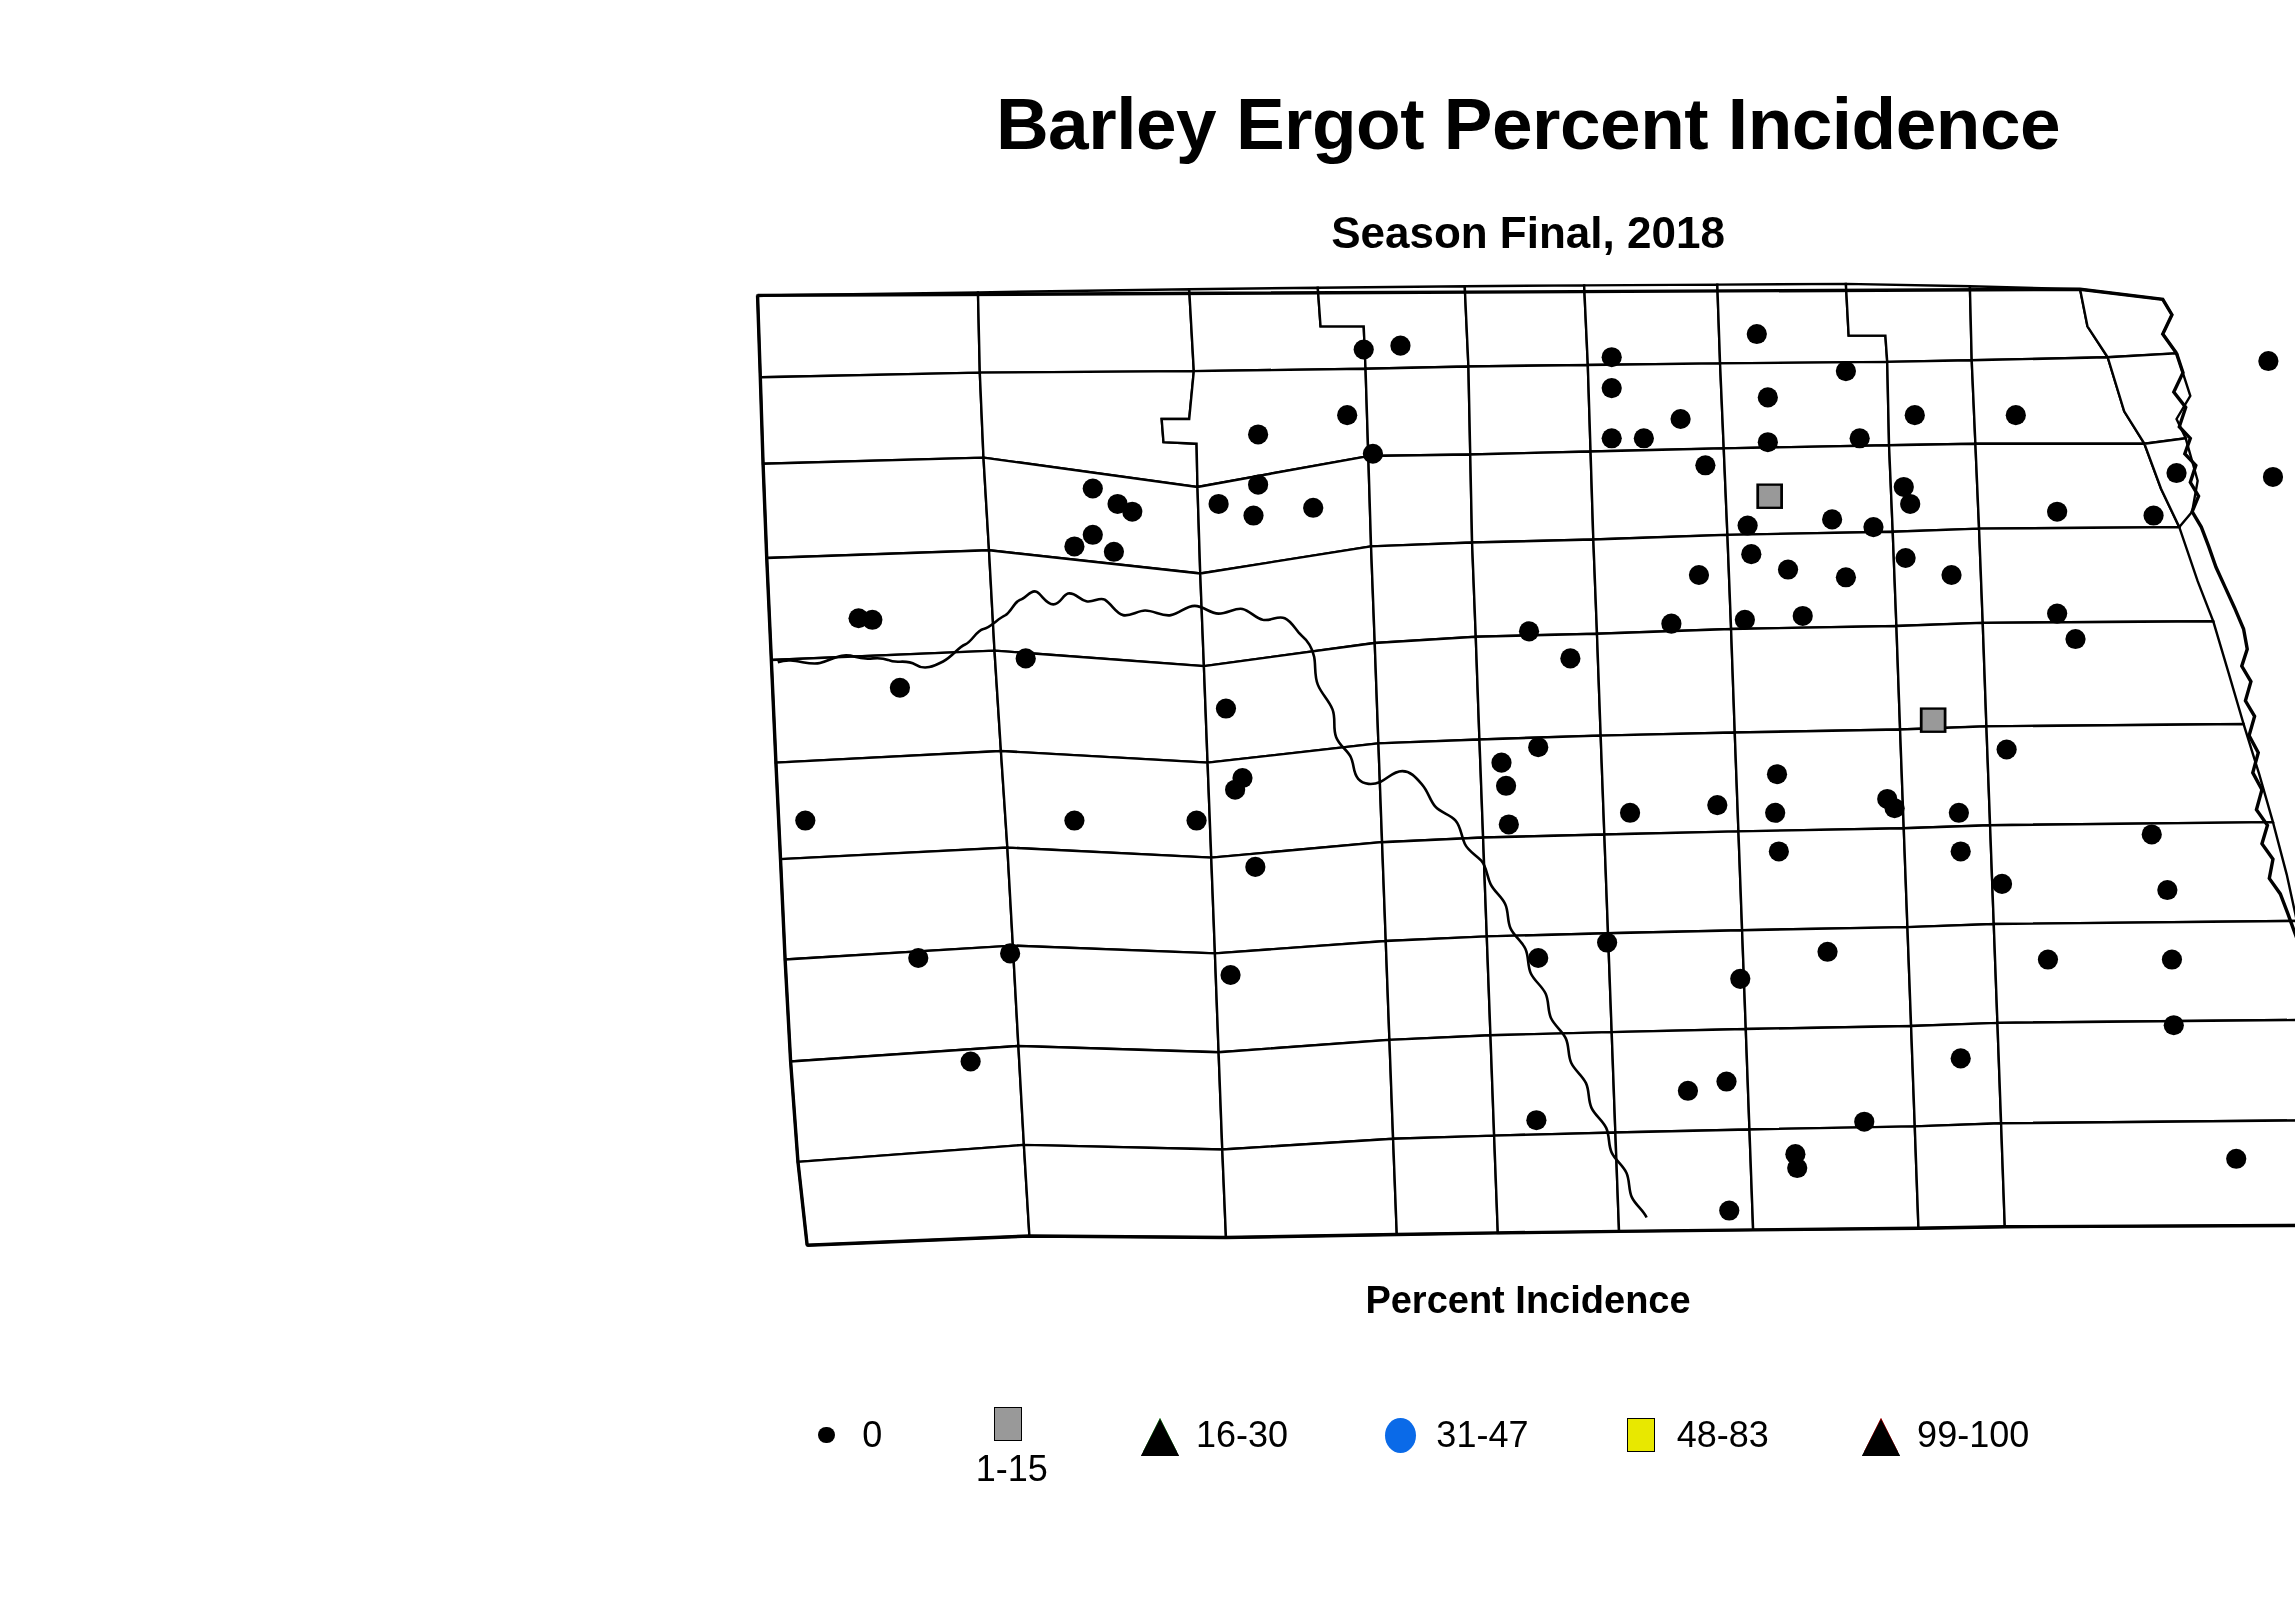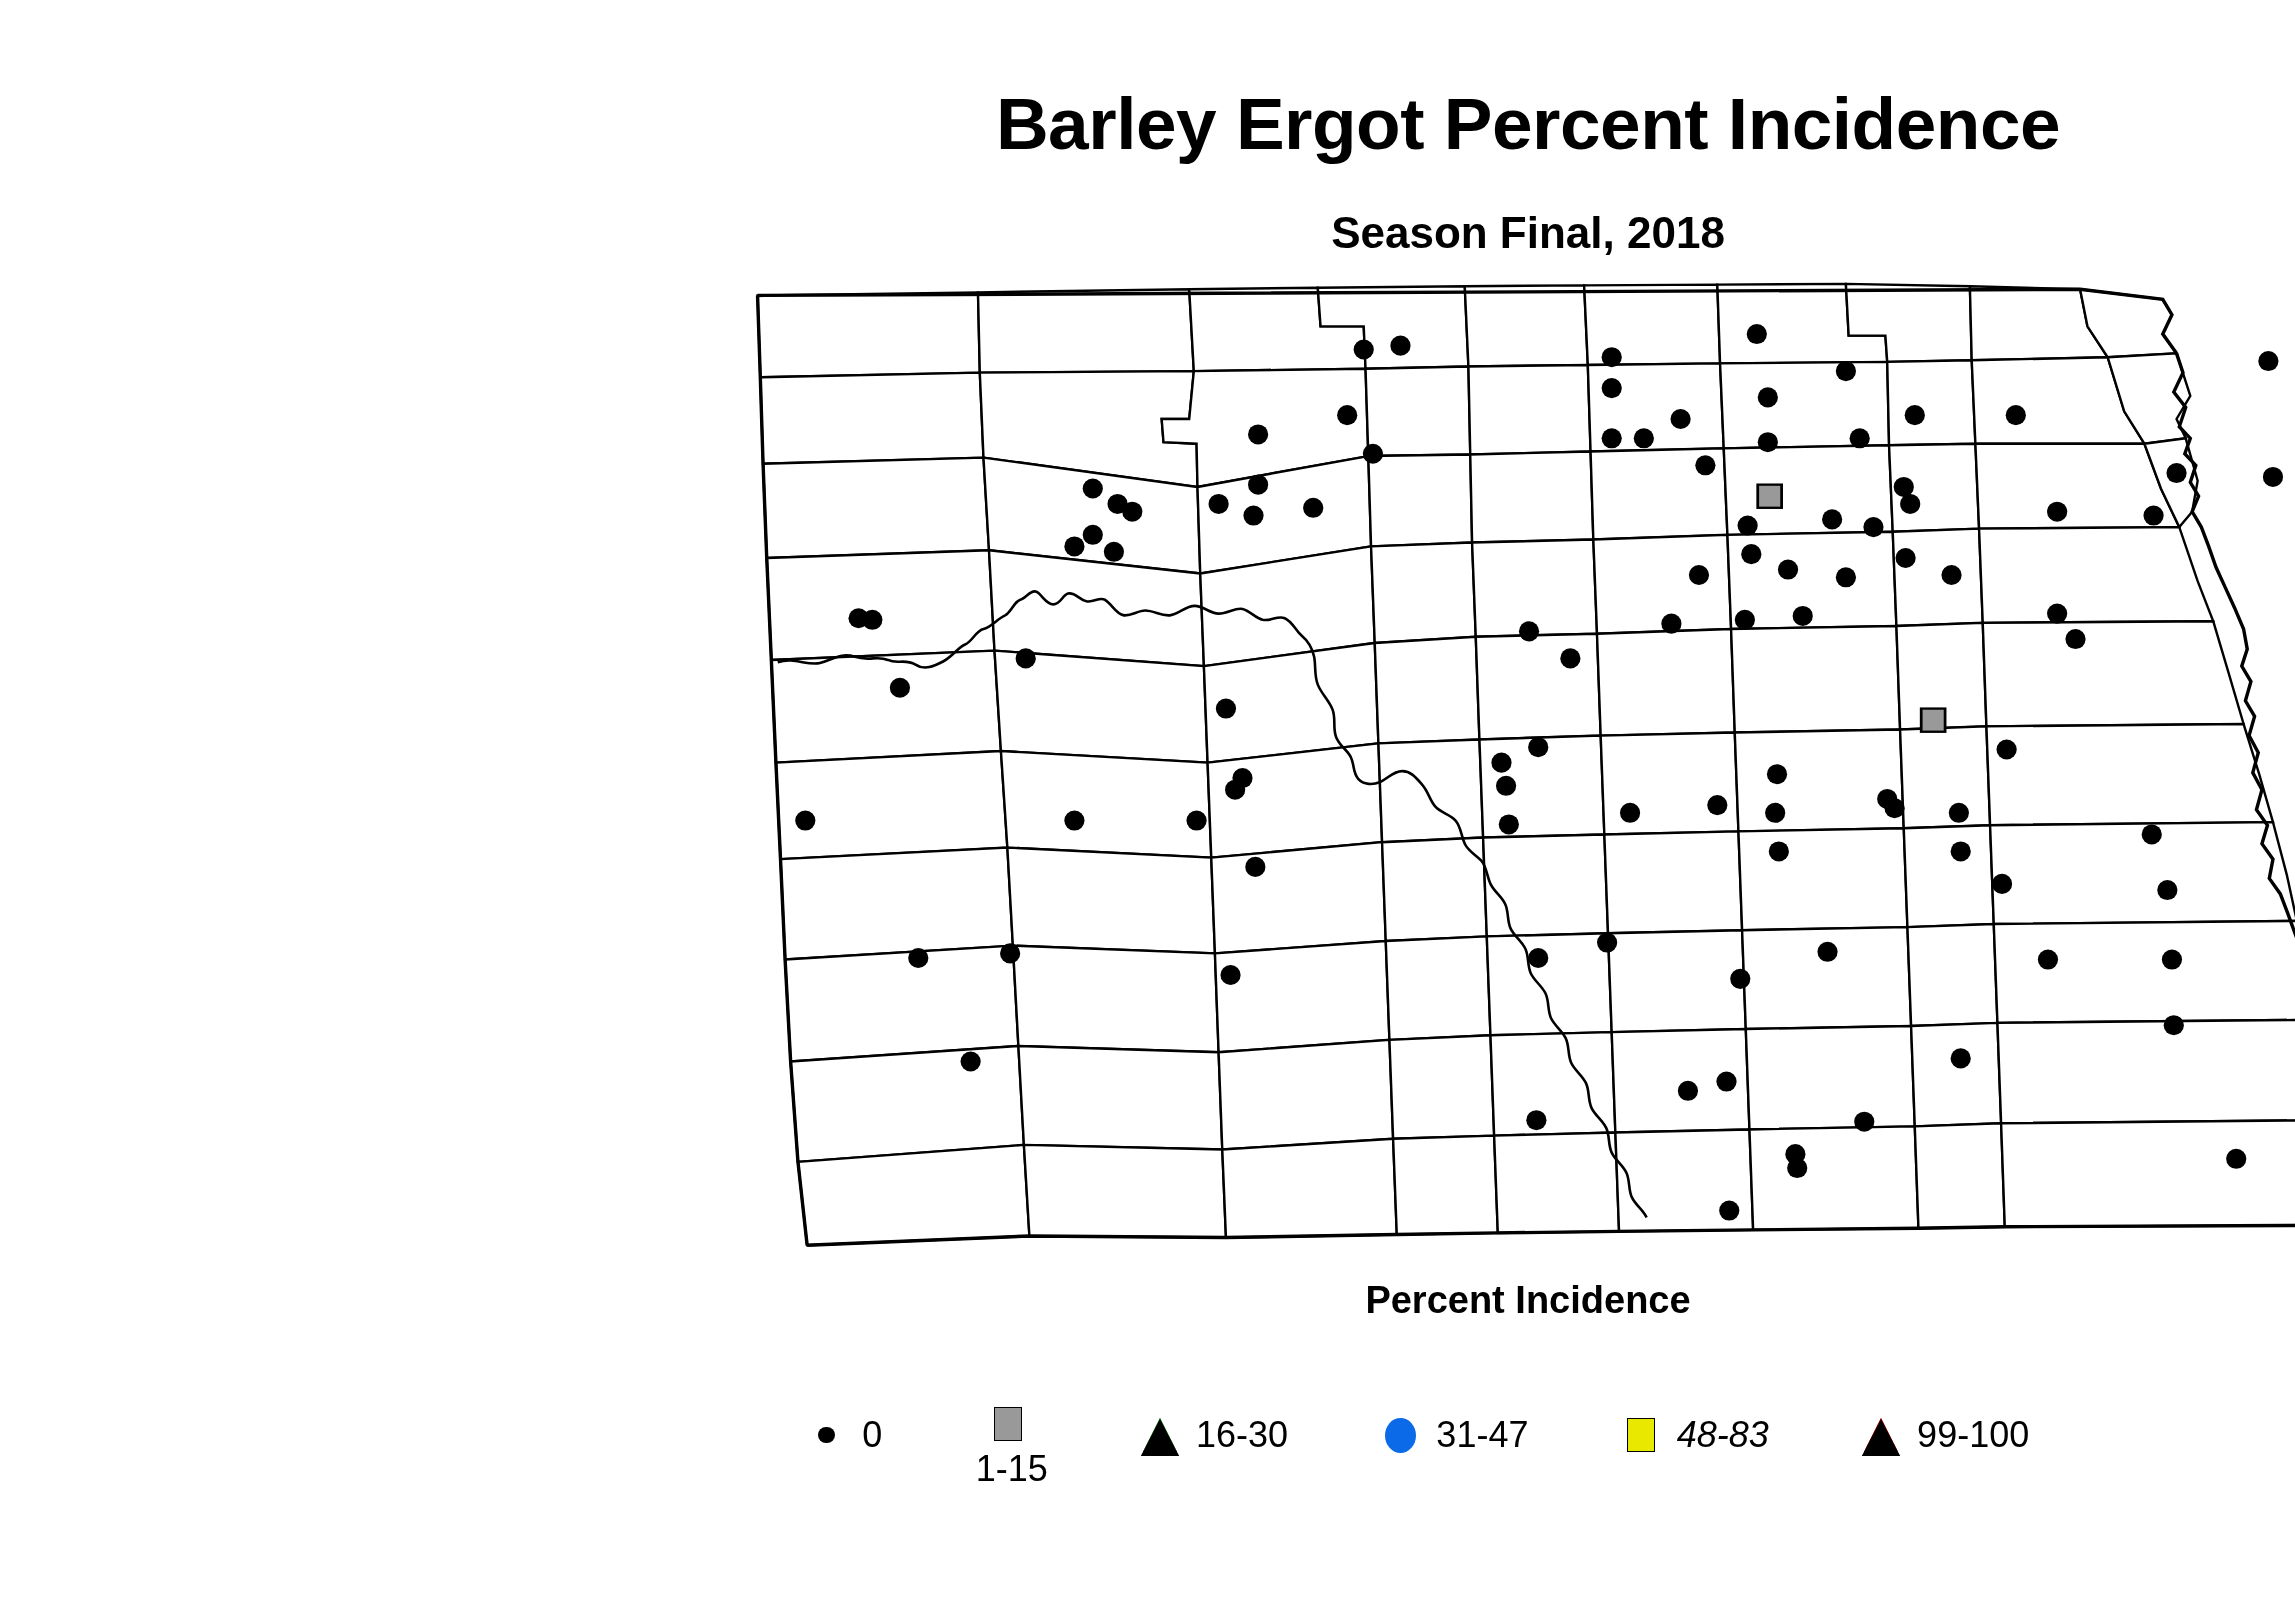--- a/index.html
+++ b/index.html
@@ -374,21 +374,21 @@
           </div>
         </div>
         <div class="legend-label">16-30</div>
       </div>
       <div class="legend-item" style="margin-left: 85px;">
         <div class="legend-glyph">
           <div class="g-circle" style="background: rgb(10, 106, 232);"></div>
         </div>
         <div class="legend-label">31-47</div>
       </div>
-      <div class="legend-item" style="margin-left: 85px; font-style: italic;">
+      <div class="legend-item" style="margin-left: 85px;">
         <div class="legend-glyph">
           <div class="g-square" style="background: rgb(232, 232, 0);"></div>
         </div>
         <div class="legend-label">48-83</div>
       </div>
       <div class="legend-item" style="margin-left: 85px;">
         <div class="legend-glyph">
           <div class="g-tri" style="border-left: 17.4px solid transparent; border-right: 17.4px solid transparent; border-bottom: 34px solid rgb(254, 0, 0); filter: drop-shadow(rgb(0, 0, 0) 0px 0px 0px); position: relative;">
             <div style="position: absolute; left: -19px; top: 0.5px; width: 0px; height: 0px; border-left: 19px solid transparent; border-right: 19px solid transparent; border-bottom: 37px solid rgb(0, 0, 0); z-index: -1;"></div>
           </div>

